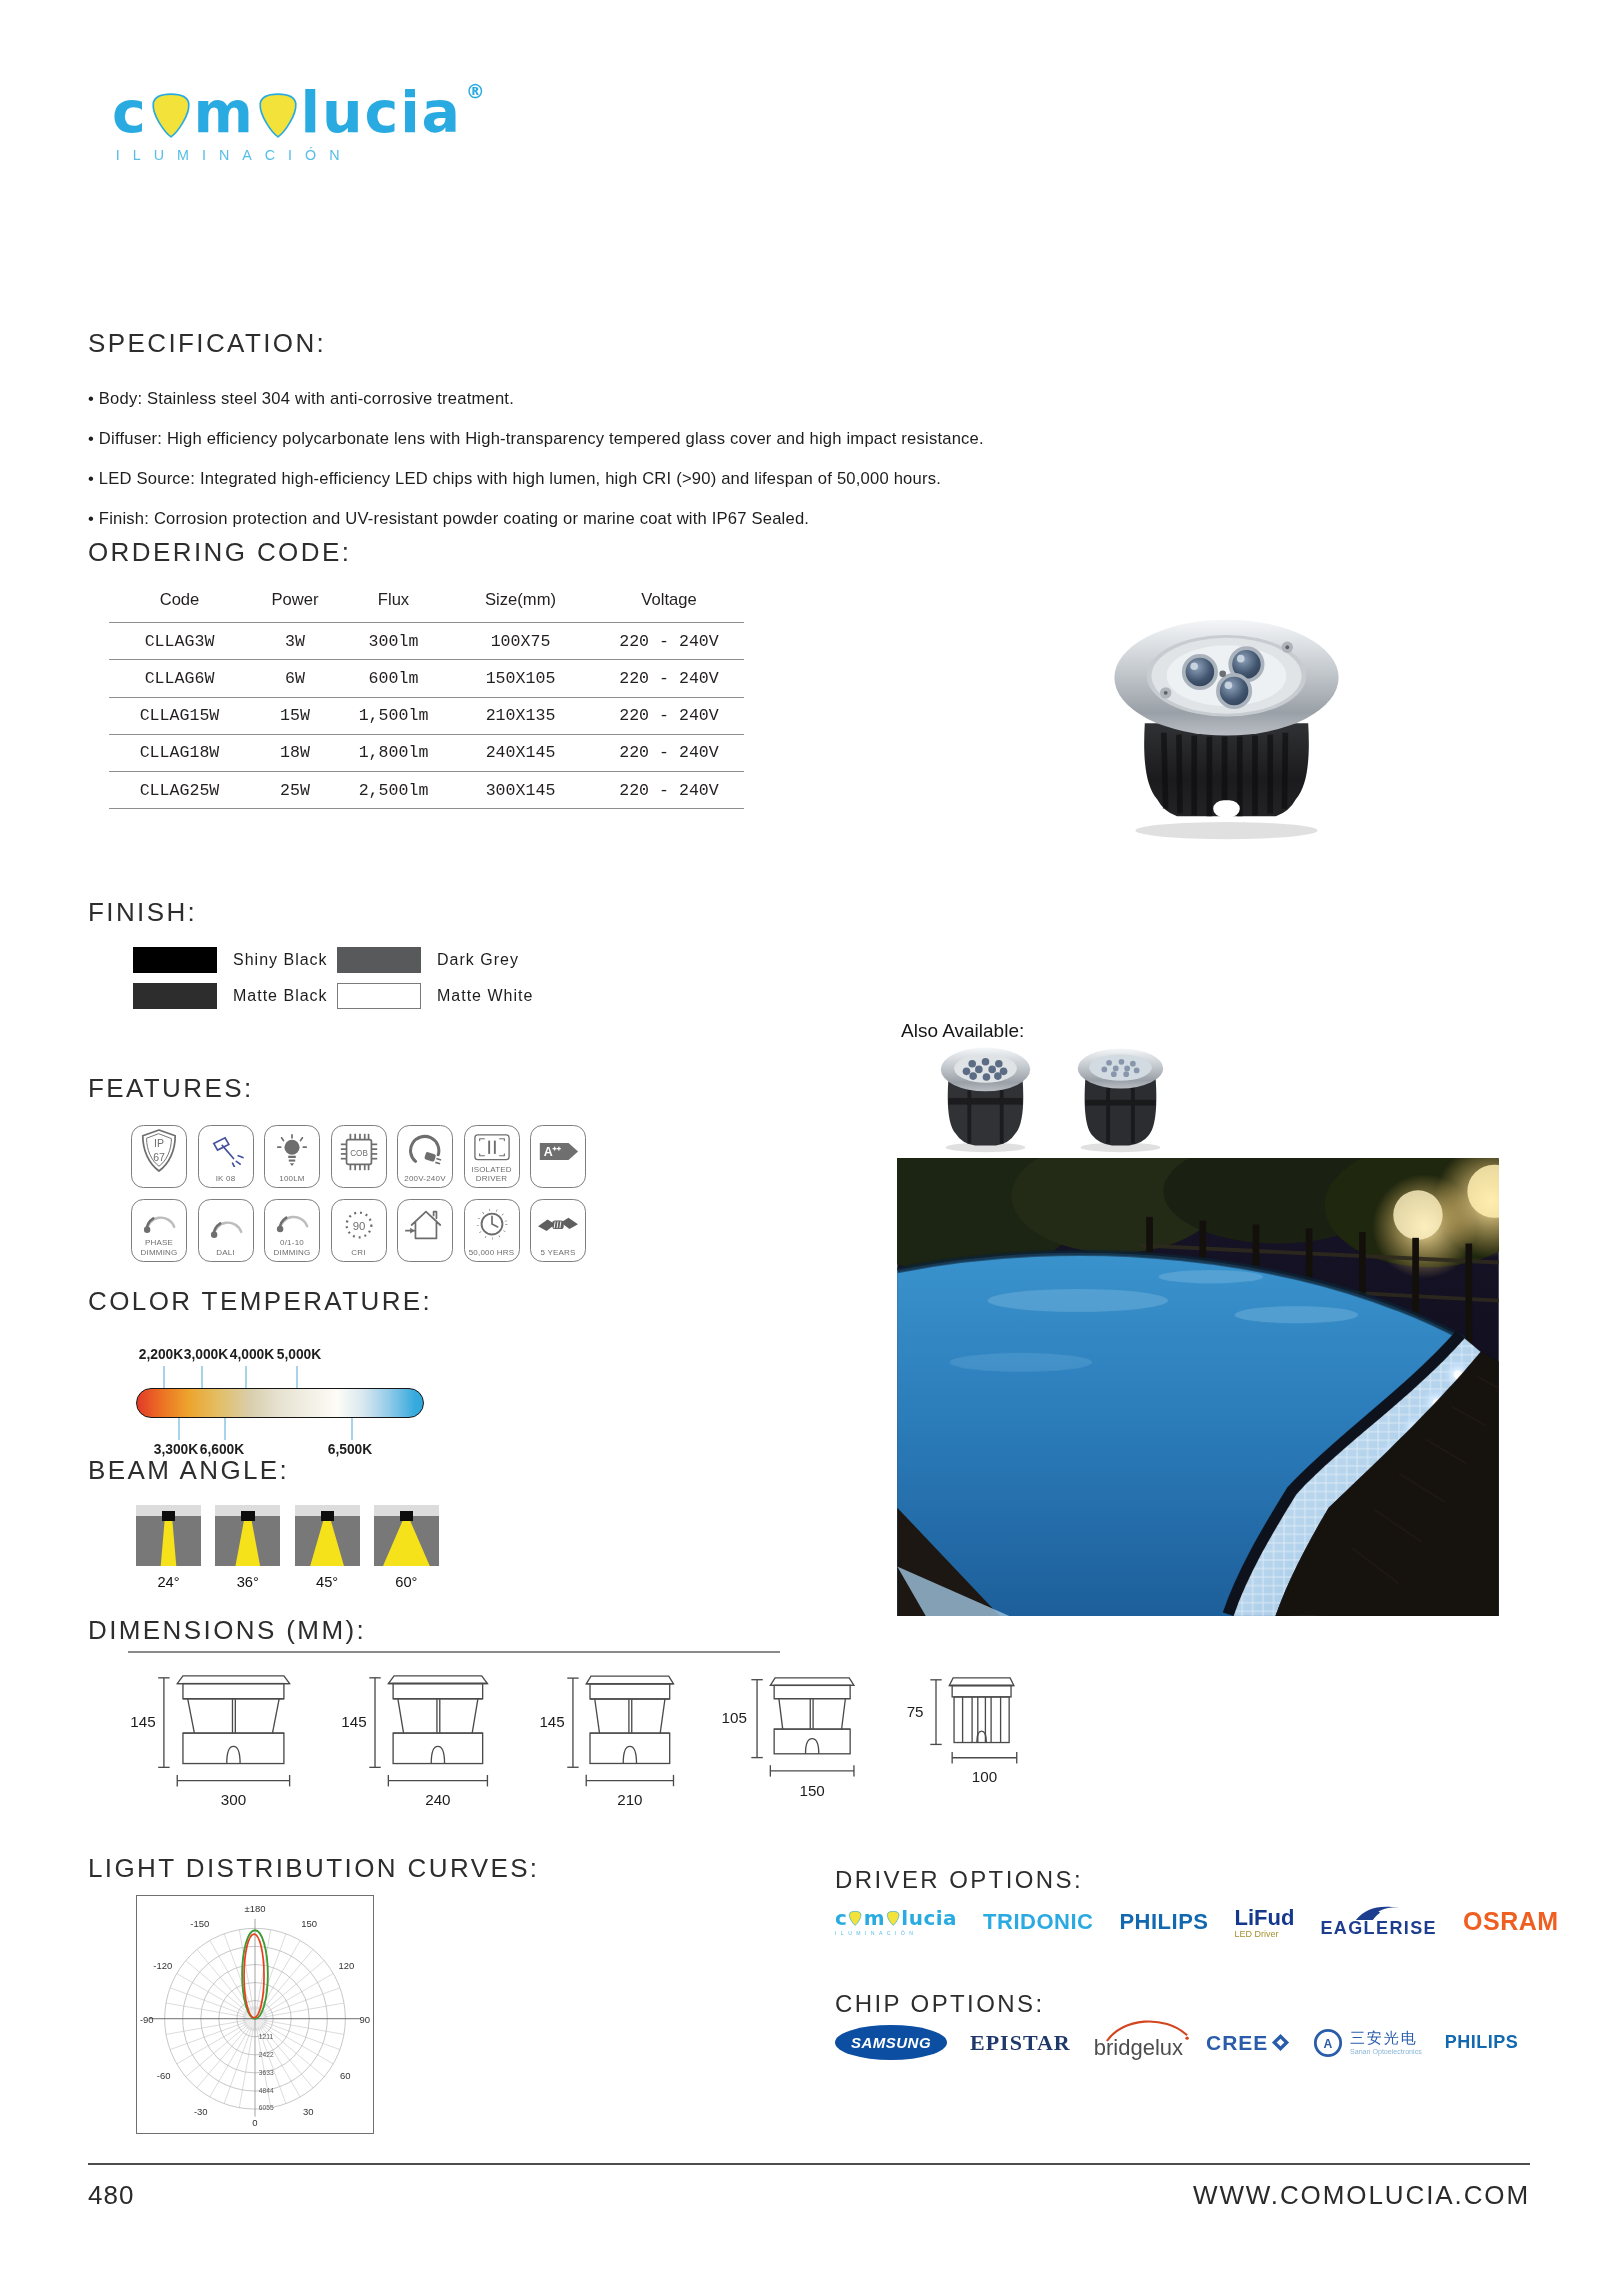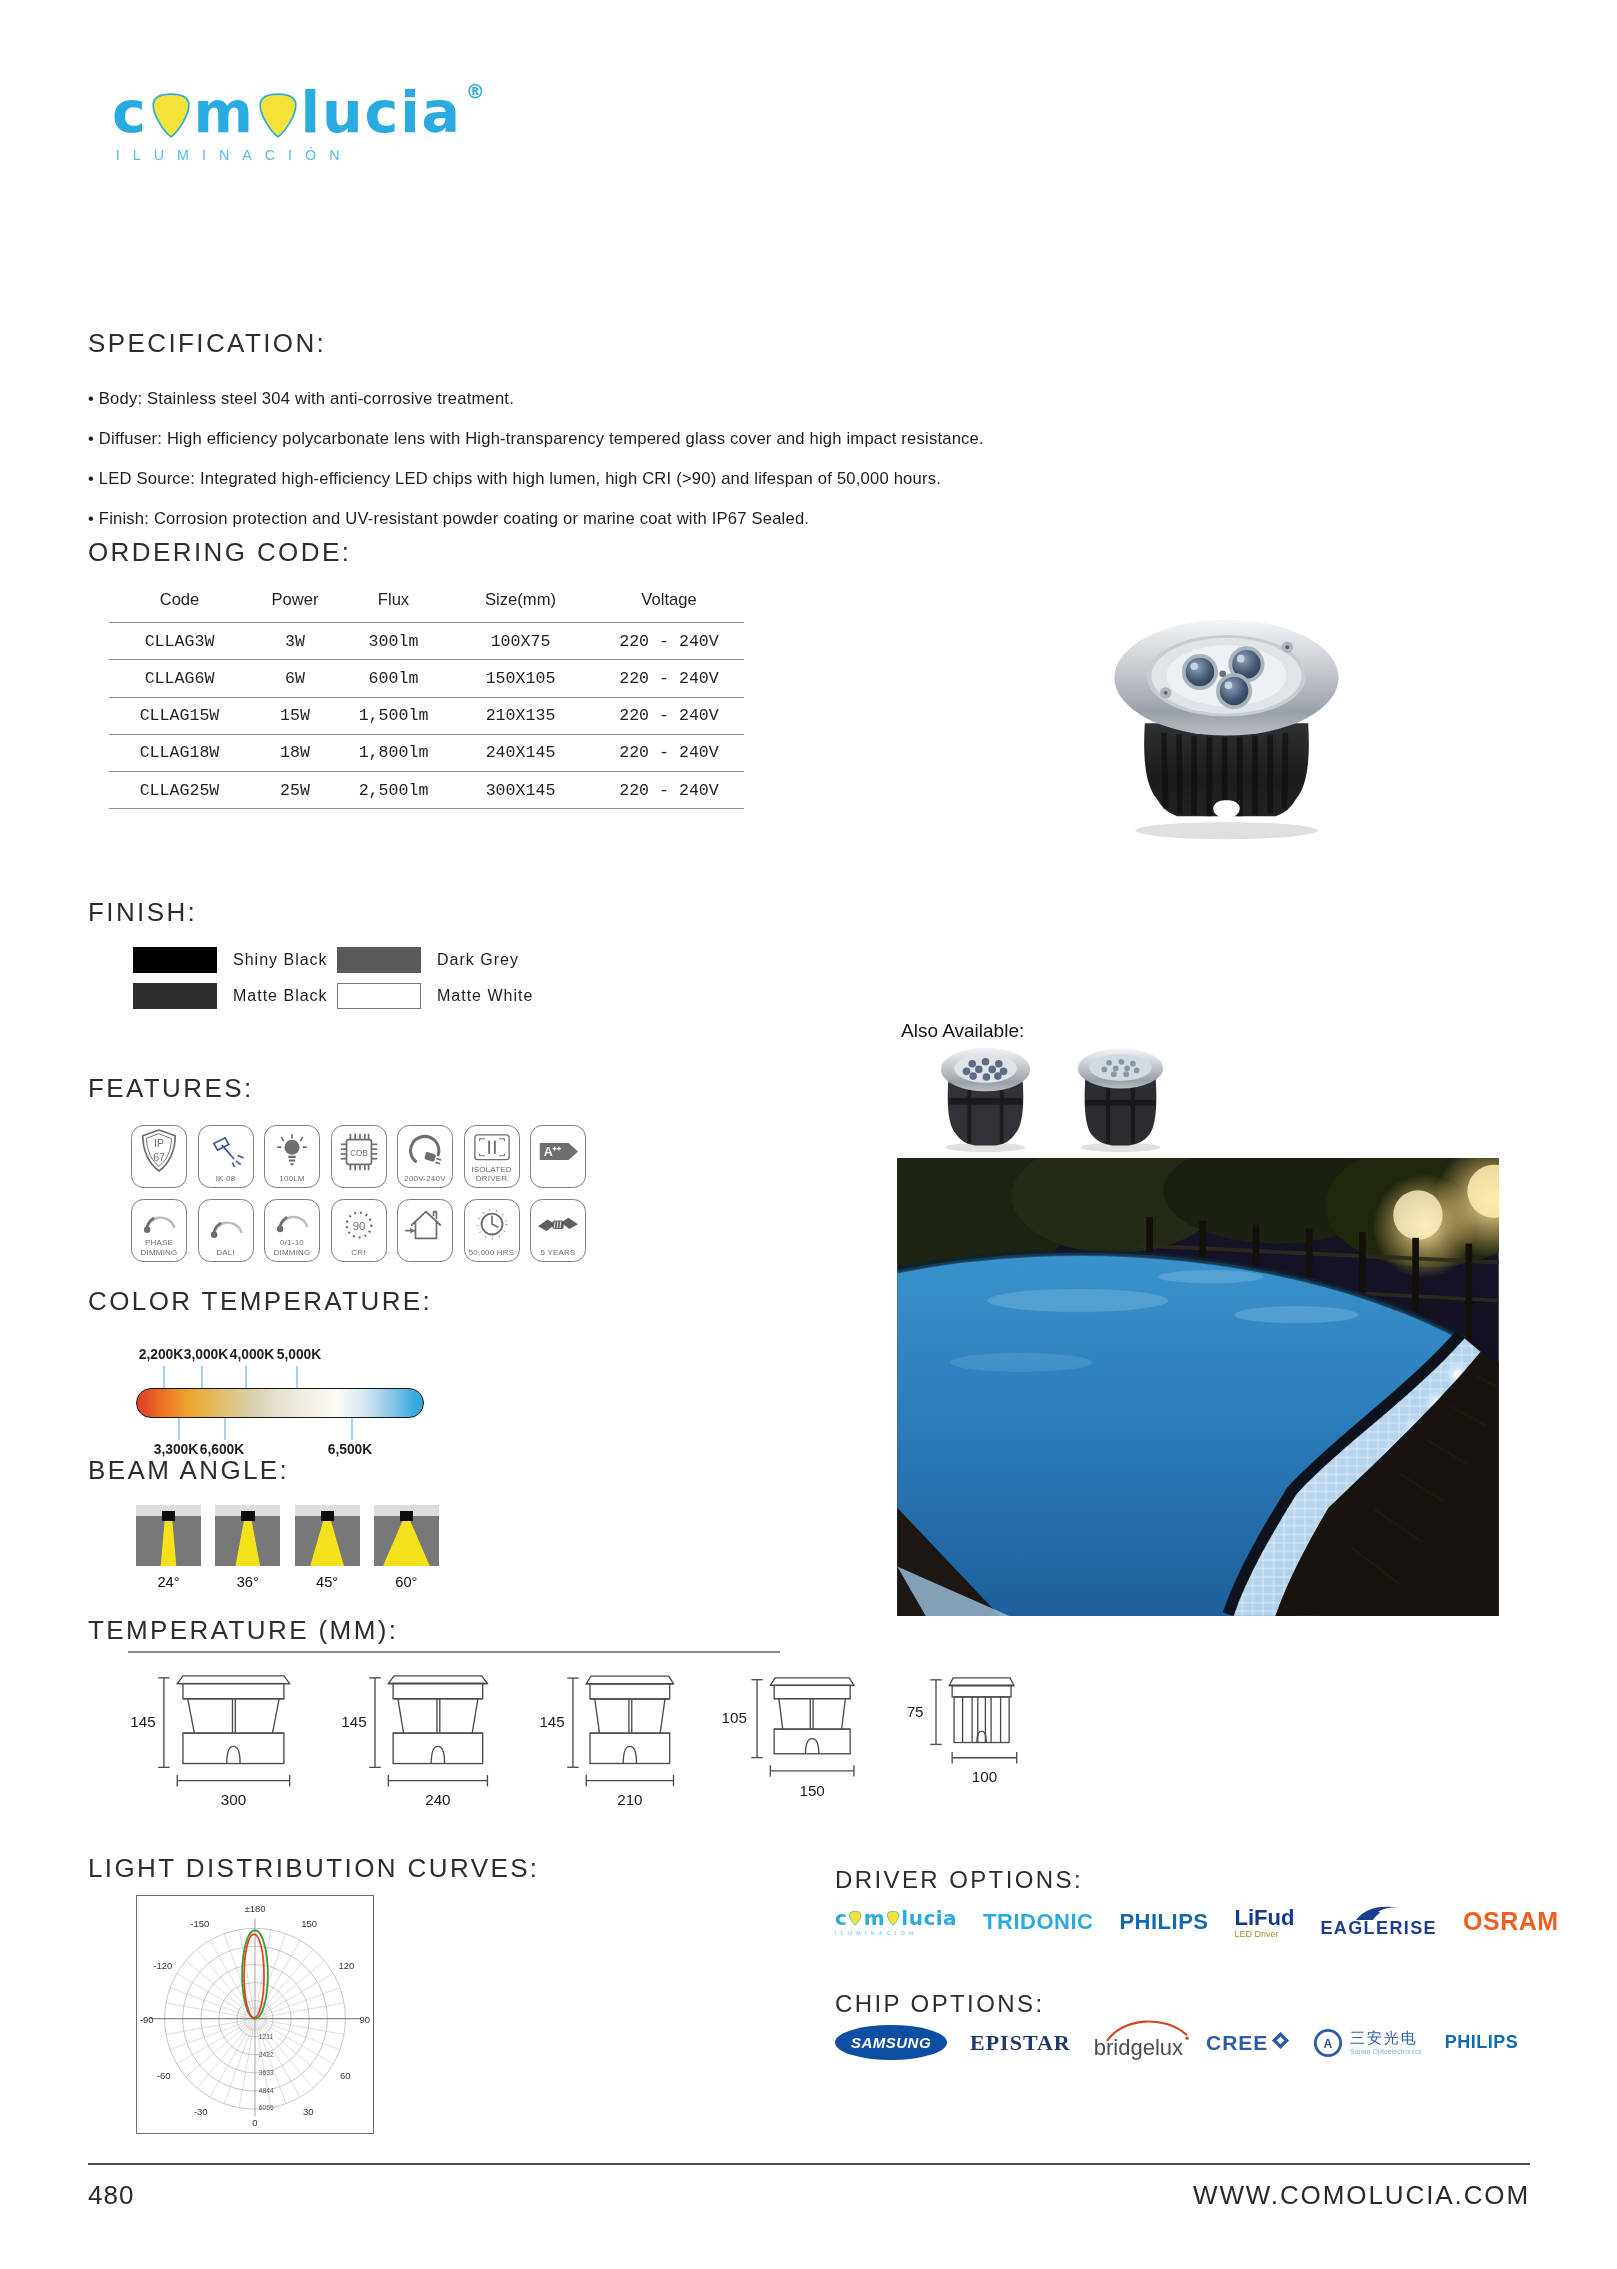--- a/index.html
+++ b/index.html
@@ -108,21 +108,21 @@
   .lg-lifud .s { font-size:9px; color:#a3912f; margin-top:-1.9px; }
   .lg-eagle { display:flex; flex-direction:column; align-items:center; }
   .lg-eagle .t { font-size:18px; font-weight:600; color:#1d3d8f; letter-spacing:1.4px; margin-top:-2.9px; }
   .lg-osram { font-size:25px; font-weight:800; color:#f05f22; letter-spacing:0.5px; }
   .lg-samsung { width:112px; height:35px; background:#0b4ea2; border-radius:50%;
                 display:flex; align-items:center; justify-content:center; }
   .lg-samsung span { color:#fff; font-style:italic; font-weight:700; font-size:15px; letter-spacing:0.5px; }
   .lg-epistar { font-family:"Liberation Serif",serif; font-size:22px; font-weight:700; color:#21386b; letter-spacing:1px; }
   .lg-bridgelux { position:relative; font-size:22px; color:#4d4d4f; font-weight:500; padding-top:11.4px; }
   .lg-bridgelux svg { position:absolute; right:-5.7px; top:-5.7px; }
-  .lg-cree { font-size:21px; font-weight:800; color:#2a5caa; letter-spacing:1px; display:flex; align-items:flex-start; gap:2.9px; }
+  .lg-cree { font-size:21px; font-weight:800; color:#2a5caa; letter-spacing:1px; display:flex; align-items:center; gap:2.9px; }
   .lg-sanan { display:flex; align-items:center; gap:6.7px; }
   .lg-sanan .cn { font-size:15px; color:#2a5caa; letter-spacing:1.9px; }
   .lg-sanan .en { font-size:7.1px; color:#8ab6d6; }
   .mini-logo { display:flex; flex-direction:column; }
   .mini-word { display:flex; align-items:center; font-family:"DejaVu Sans",sans-serif;
                font-size:20px; font-weight:600; color:#29abe2; letter-spacing:0.5px; line-height:1; }
   .mini-word .pick { width:14.3px; height:15px; margin:0 1px; position:relative; top:1px; }
   .mini-sub { font-size:5.2px; letter-spacing:4.4px; color:#56bde8; margin-top:1.9px; }
 
   
@@ -716,21 +716,21 @@
           <path d="M556,296 L600,322"></path>
         <path d="M528,332 L576,362"></path>
           <path d="M502,370 L552,404"></path>
           <path d="M478,410 L528,448"></path>
       </g>
       <path d="M0,368 L108,482 L0,482 Z" fill="#1c1712"></path>
       <path d="M0,430 L118,482 L30,482 Z" fill="#9fc3de" opacity="0.8"></path>
     </svg>
   </div>
 
-  <div class="dims-h h">TEMPERATURE (MM):</div>
+  <div class="dims-h h">DIMENSIONS (MM):</div>
   <div class="dims-rule"></div>
 
   <div class="dim-draw" style="left:122px; top:1672px;">
     <svg width="200" height="145" viewBox="0 0 210 152">
       <g stroke="#4a4a4a" stroke-width="1.4" fill="none">
         <line x1="44" y1="6" x2="44" y2="100"></line>
           <line x1="38" y1="6" x2="50" y2="6"></line>
           <line x1="38" y1="100" x2="50" y2="100"></line>
         <g transform="translate(58,0)">
           <polygon points="0,12 6,4 112,4 118,12"></polygon>

